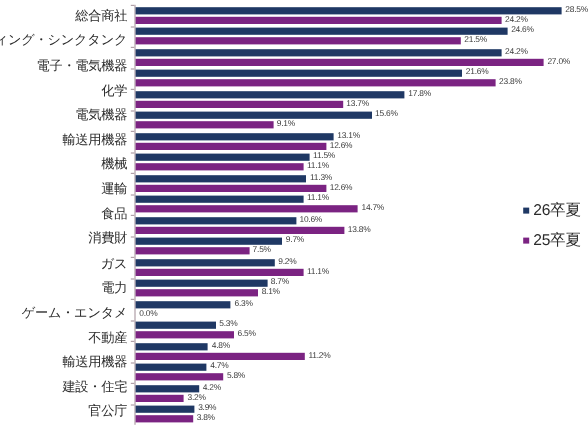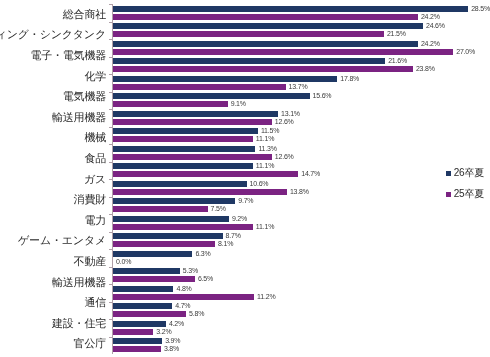--- a/index.html
+++ b/index.html
@@ -111,21 +111,21 @@
     position: absolute;
     right: 6px;
     top: 166px;
     display: flex;
     flex-direction: column;
     gap: 7px;
   }
   .legend-item {
     display: flex;
     align-items: center;
-    font-size: 10px;
+    font-size: 13px;
     color: #2b2b2b;
     white-space: nowrap;
     letter-spacing: -0.2px;
   }
   .legend-swatch {
     width: 5px;
     height: 5px;
     margin-right: 3px;
     display: inline-block;
   }
@@ -138,28 +138,28 @@
 <div id="chart-root">
 
   <div class="cats">
       <div class="cat">総合商社</div>
       <div class="cat">コンサルティング・シンクタンク</div>
       <div class="cat">電子・電気機器</div>
       <div class="cat">化学</div>
       <div class="cat">電気機器</div>
       <div class="cat">輸送用機器</div>
       <div class="cat">機械</div>
+      <div class="cat">運輸</div>
       <div class="cat">食品</div>
+      <div class="cat">消費財</div>
       <div class="cat">ガス</div>
-      <div class="cat">消費財</div>
       <div class="cat">電力</div>
       <div class="cat">ゲーム・エンタメ</div>
       <div class="cat">不動産</div>
       <div class="cat">輸送用機器</div>
-      <div class="cat">通信</div>
       <div class="cat">建設・住宅</div>
       <div class="cat">官公庁</div>
     </div>
 
   <div class="plot-area">
     <div class="axis-line"></div>
     <div class="rows">
         <div class="row">
           <div class="tick"></div>
           <div class="barline">

